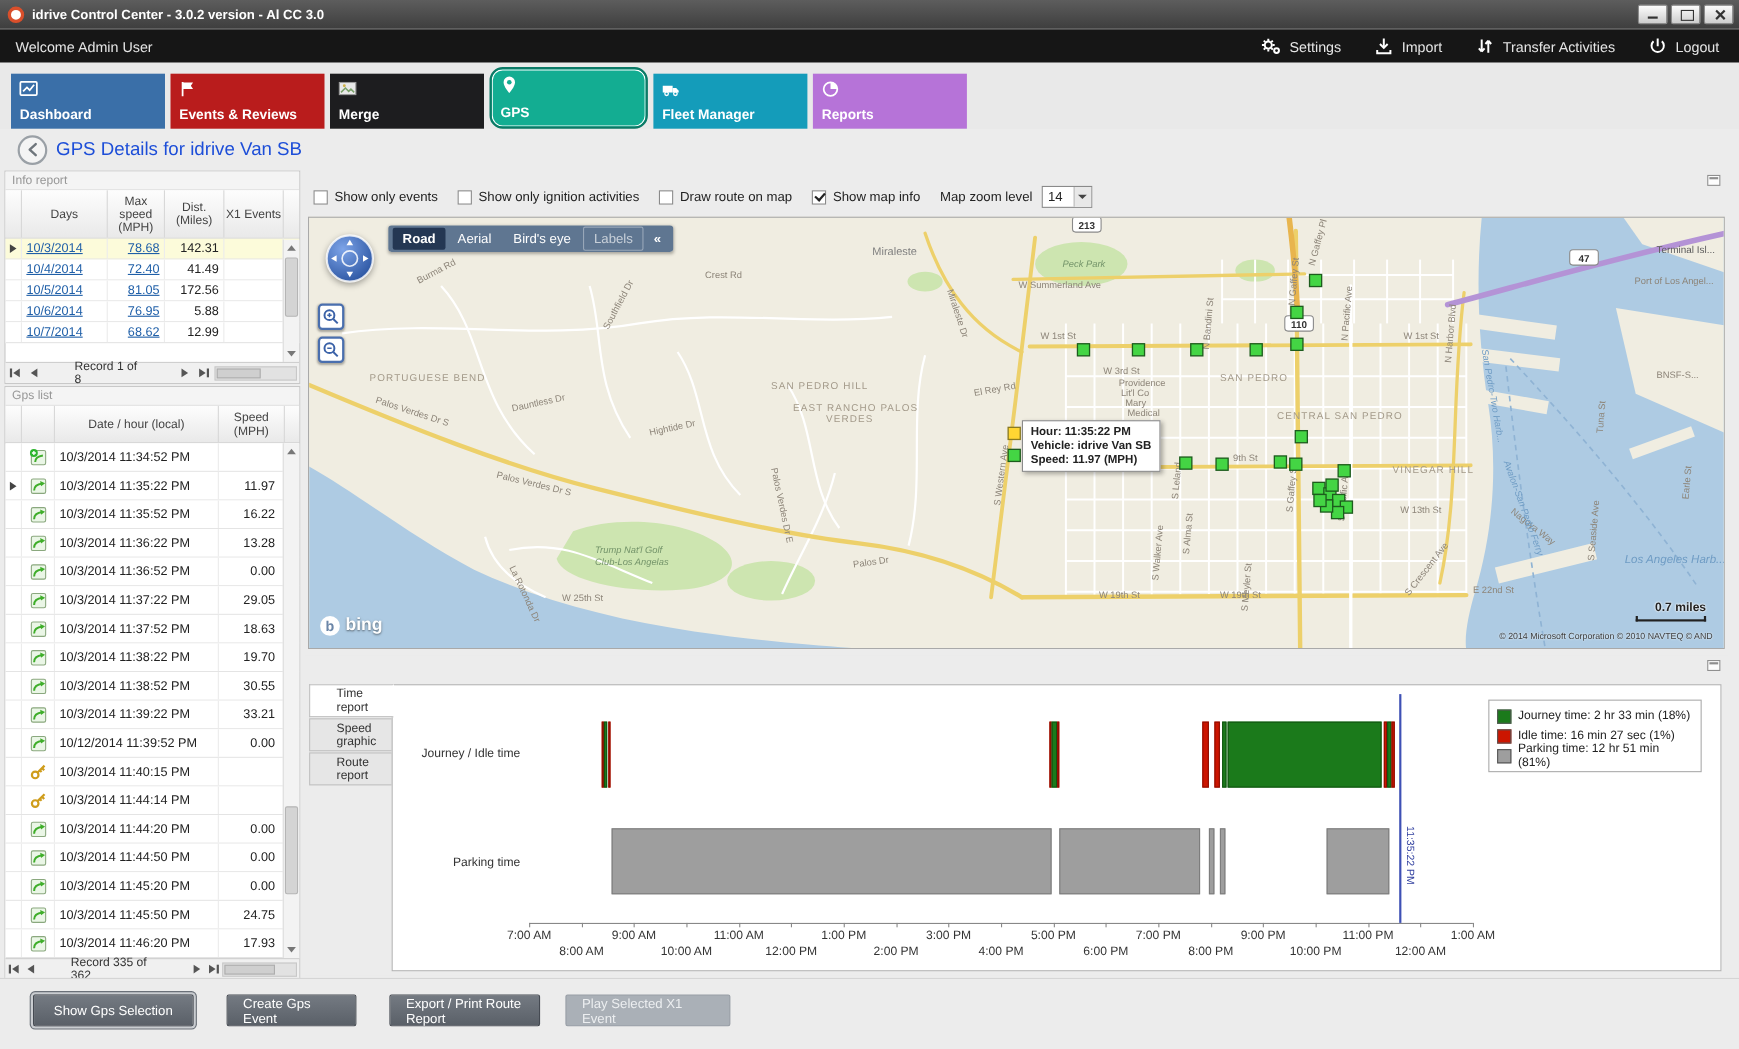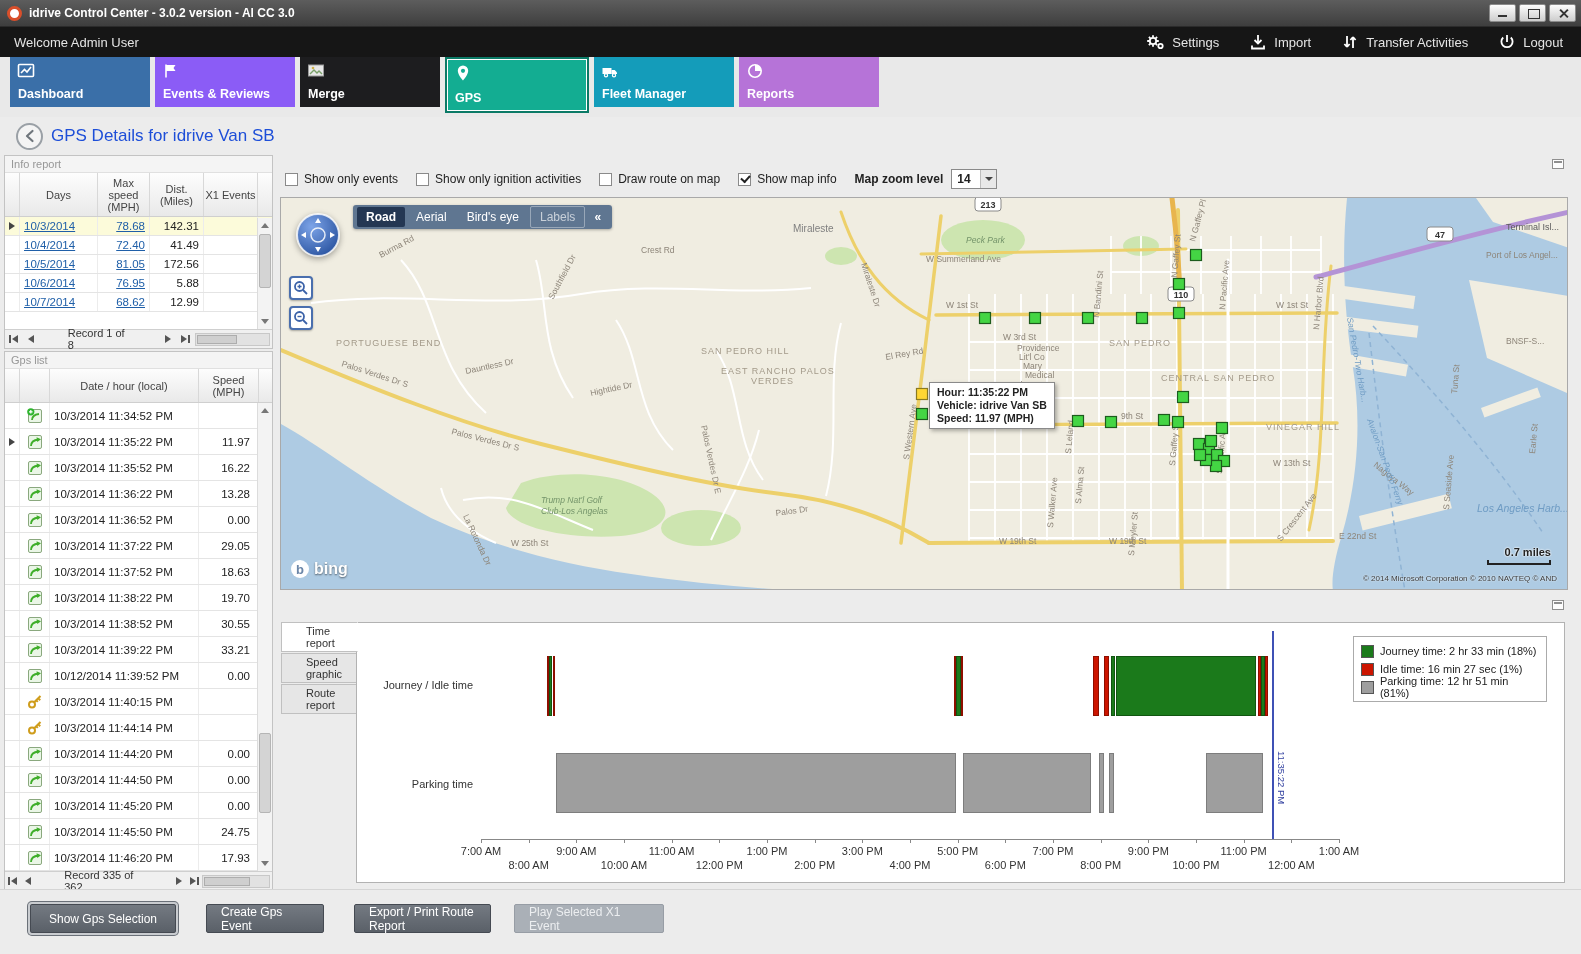--- a/index.html
+++ b/index.html
@@ -20,21 +20,21 @@
   .winbtn.close::after{transform:rotate(-45deg);}
 
   
   .menubar{position:absolute;left:0;top:27px;width:1581px;height:30px;background:#161616;display:flex;align-items:center;color:#e5e5e5;}
   .welcome{margin-left:14px;font-size:13px;}
   .menu-actions{margin-left:auto;display:flex;align-items:center;gap:30px;padding-right:18px;}
   .menu-item{display:flex;align-items:center;gap:7px;font-size:13px;cursor:pointer;}
   .menu-item svg{display:block;}
 
   
-  .navtiles{position:absolute;left:0;top:57px;width:1581px;height:60px;background:#e9e9e9;display:flex;align-items:flex-start;padding-left:10px;gap:5px;}
+  .navtiles{position:absolute;left:0;top:57px;width:1581px;height:60px;background:#e9e9e9;display:flex;align-items:flex-end;padding-left:10px;gap:5px;}
   .tile{width:140px;height:50px;position:relative;color:#fff;}
   .tile .ticon{position:absolute;left:7px;top:5px;}
   .tile .tlabel{position:absolute;left:8px;bottom:6px;font-size:12.5px;font-weight:bold;}
   .tile.selected{height:56px;width:144px;border:2px solid #0b7a66;box-shadow:0 0 0 1px #fff inset;}
 
   
   .pageheader{position:absolute;left:0;top:117px;width:1581px;height:38px;display:flex;align-items:center;}
   .backbtn{width:27px;height:27px;border:2px solid #9aa0a6;border-radius:50%;margin:0 8px 0 16px;display:flex;align-items:center;justify-content:center;background:#f4f4f4;}
   .pagetitle{font-size:17px;color:#1d4ed8;}
 
@@ -198,36 +198,36 @@
 </div>
 
 <div class="navtiles">
   <div class="tile" style="background: rgb(58, 111, 168);">
     <span class="ticon"><svg width="18" height="18" viewBox="0 0 18 18">
           <rect x="1.5" y="2.5" width="15" height="12" rx="1" fill="none" stroke="#fff" stroke-width="1.6"></rect>
           <path d="M4 11l3.5-3.5 2.5 2.5 4-5" fill="none" stroke="#fff" stroke-width="1.6"></path>
         </svg></span>
     <span class="tlabel">Dashboard</span>
   </div>
-  <div class="tile" style="background: #8b5cf6;">
+  <div class="tile" style="background: #b91c1c;">
     <span class="ticon"><svg width="18" height="18" viewBox="0 0 18 18">
           <path d="M4 3h9.5l-2 3 2 3H4Z" fill="#fff"></path>
           <path d="M4 2.5V15.5" stroke="#fff" stroke-width="1.6"></path>
         </svg></span>
     <span class="tlabel">Events &amp; Reviews</span>
   </div>
   <div class="tile" style="background: rgb(29, 29, 31);">
     <span class="ticon"><svg width="18" height="18" viewBox="0 0 18 18">
           <rect x="1.5" y="3" width="15" height="11" fill="#e8e8e8" stroke="#9a9a9a"></rect>
           <path d="M3 12l4-4 3 3 2-2 3 3" stroke="#7aa06a" fill="none" stroke-width="1.4"></path>
           <circle cx="6" cy="6" r="1.3" fill="#d0b24a"></circle>
         </svg></span>
     <span class="tlabel">Merge</span>
   </div>
-  <div class="tile selected" style="background: rgb(19, 173, 146);">
+  <div class="tile selected" style="background: rgb(19, 173, 146); border-radius: 12px;">
     <span class="ticon"><svg width="18" height="18" viewBox="0 0 18 18">
           <path d="M9 1.5a5.2 5.2 0 0 0-5.2 5.2C3.8 10.8 9 16.5 9 16.5s5.2-5.7 5.2-9.8A5.2 5.2 0 0 0 9 1.5z" fill="#fff"></path>
           <circle cx="9" cy="6.8" r="2.1" fill="#13ad92"></circle>
         </svg></span>
     <span class="tlabel">GPS</span>
   </div>
   <div class="tile" style="background: rgb(20, 156, 186);">
     <span class="ticon"><svg width="18" height="18" viewBox="0 0 18 18">
           <path d="M1.5 6h9v6h-9z" fill="#fff"></path>
           <path d="M10.5 8h3.2l2.3 2.5V12h-5.5z" fill="#fff"></path>
@@ -595,21 +595,21 @@
       <span>Show only ignition activities</span>
     </div>
     <div class="cbwrap">
       <span class="cb"></span>
       <span>Draw route on map</span>
     </div>
     <div class="cbwrap">
       <span class="cb checked"></span>
       <span>Show map info</span>
     </div>
-    <div class="cbwrap" style="gap:8px;font-weight:bold;">
+    <div class="cbwrap" style="gap:8px;">
       <span>Map zoom level</span>
       <div class="zoom-select">
         <span>14</span>
         <span class="dd"></span>
       </div>
     </div>
   </div>
 
   <div class="map-box">
     <svg id="mapsvg" width="1288" height="393" viewBox="0 0 1288 393">

